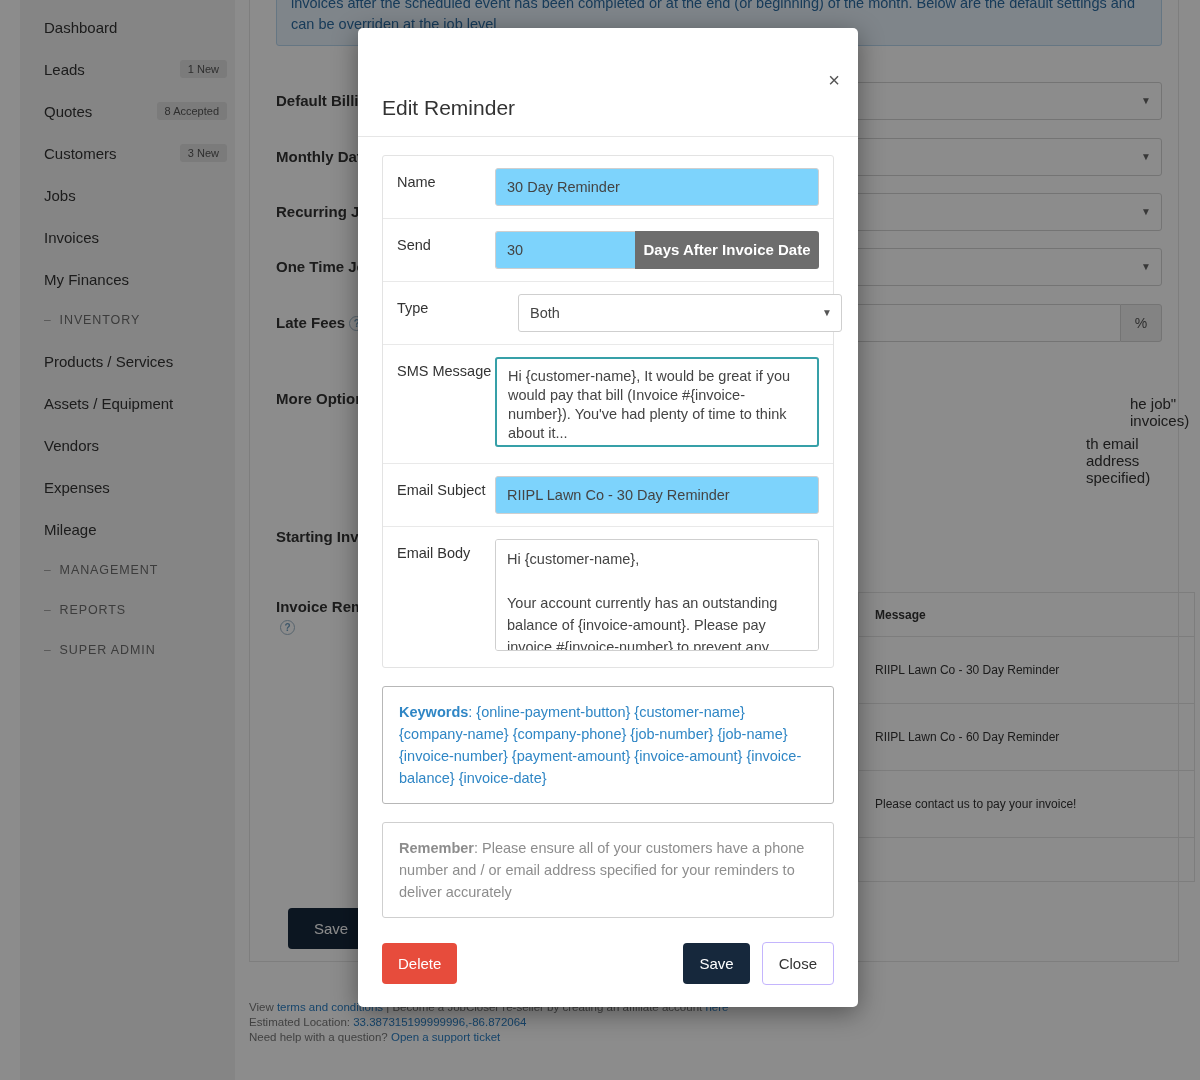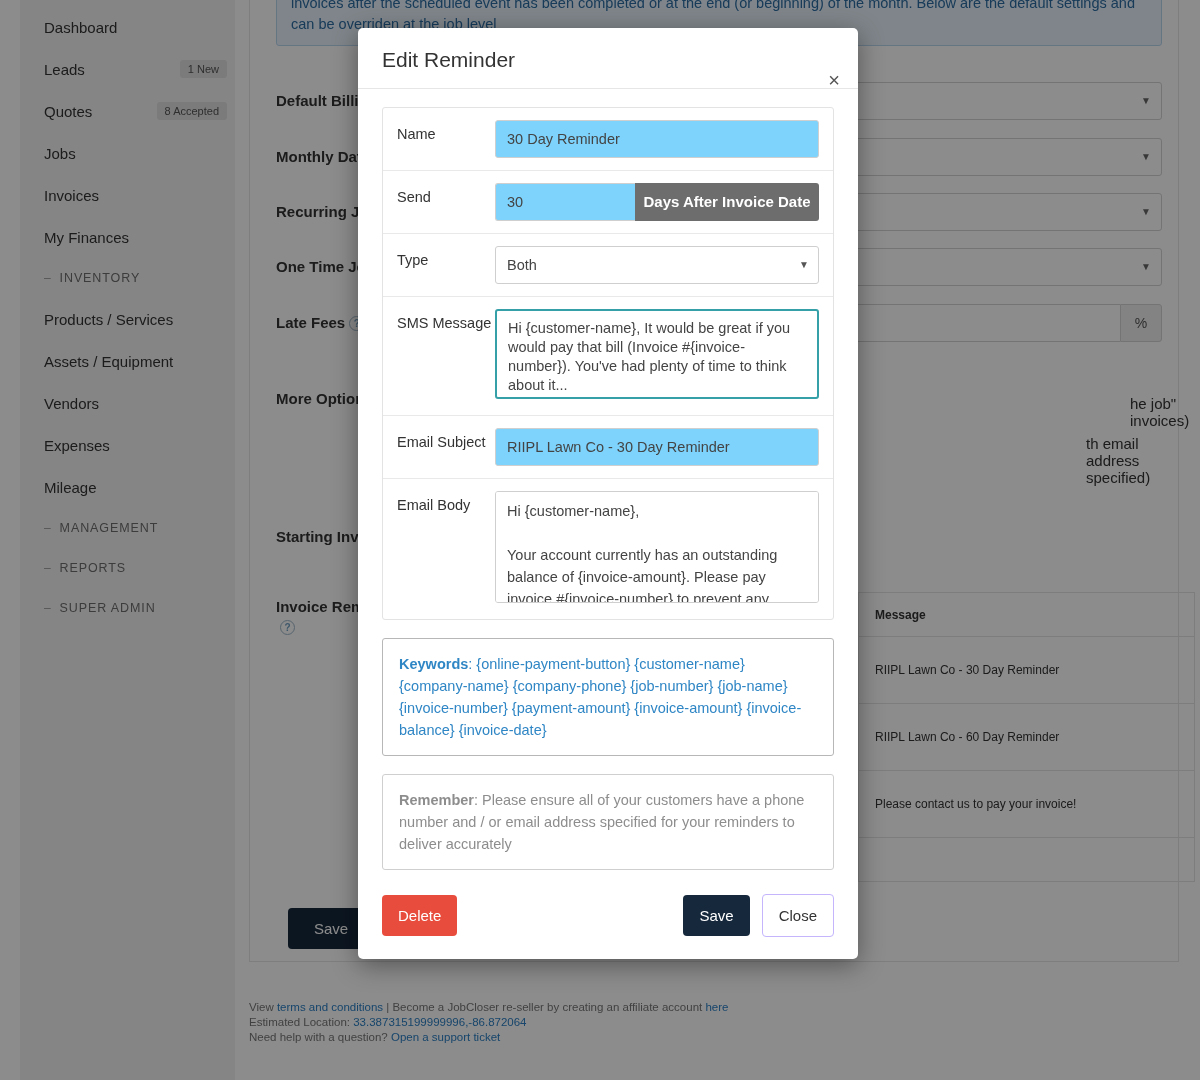--- a/index.html
+++ b/index.html
@@ -199,20 +199,21 @@
   }
   .modal-header {
     padding: 20px 24px 16px 24px;
     border-bottom: 1px solid #e6e6e6;
     position: relative;
   }
   .modal-title {
     font-size: 21px;
     color: #333;
     font-weight: normal;
+    margin-top: 48px;
   }
   .modal-close {
     position: absolute;
     right: 18px; top: 52px;
     transform: translateY(-50%);
     font-size: 20px;
     color: #555;
     cursor: pointer;
     line-height: 1;
   }
@@ -271,20 +272,21 @@
     width: 100%;
     height: 38px;
     border: 1px solid #cfcfcf;
     border-radius: 3px;
     background: #fff;
     font-size: 14.5px;
     color: #444;
     padding: 0 28px 0 11px;
     line-height: 36px;
     position: relative;
+    margin-left: 23px;
   }
   .selbox .caret { position: absolute; right: 9px; top: 0; font-size: 10px; color: #555; }
   .ta-sms {
     width: 100%;
     height: 90px;
     border: 2px solid #36a0a8;
     border-radius: 3px;
     padding: 8px 11px;
     font-size: 14.5px;
     line-height: 19px;
@@ -348,20 +350,24 @@
     <div class="nav-item">
       <span>Dashboard</span>
     </div>
     <div class="nav-item">
       <span>Leads</span>
       <span class="badge">1 New</span>
     </div>
     <div class="nav-item">
       <span>Quotes</span>
       <span class="badge">8 Accepted</span>
+    </div>
+    <div class="nav-item">
+      <span>Customers</span>
+      <span class="badge">3 New</span>
     </div>
     <div class="nav-item">
       <span>Jobs</span>
     </div>
     <div class="nav-item">
       <span>Invoices</span>
     </div>
     <div class="nav-item">
       <span>My Finances</span>
     </div>

